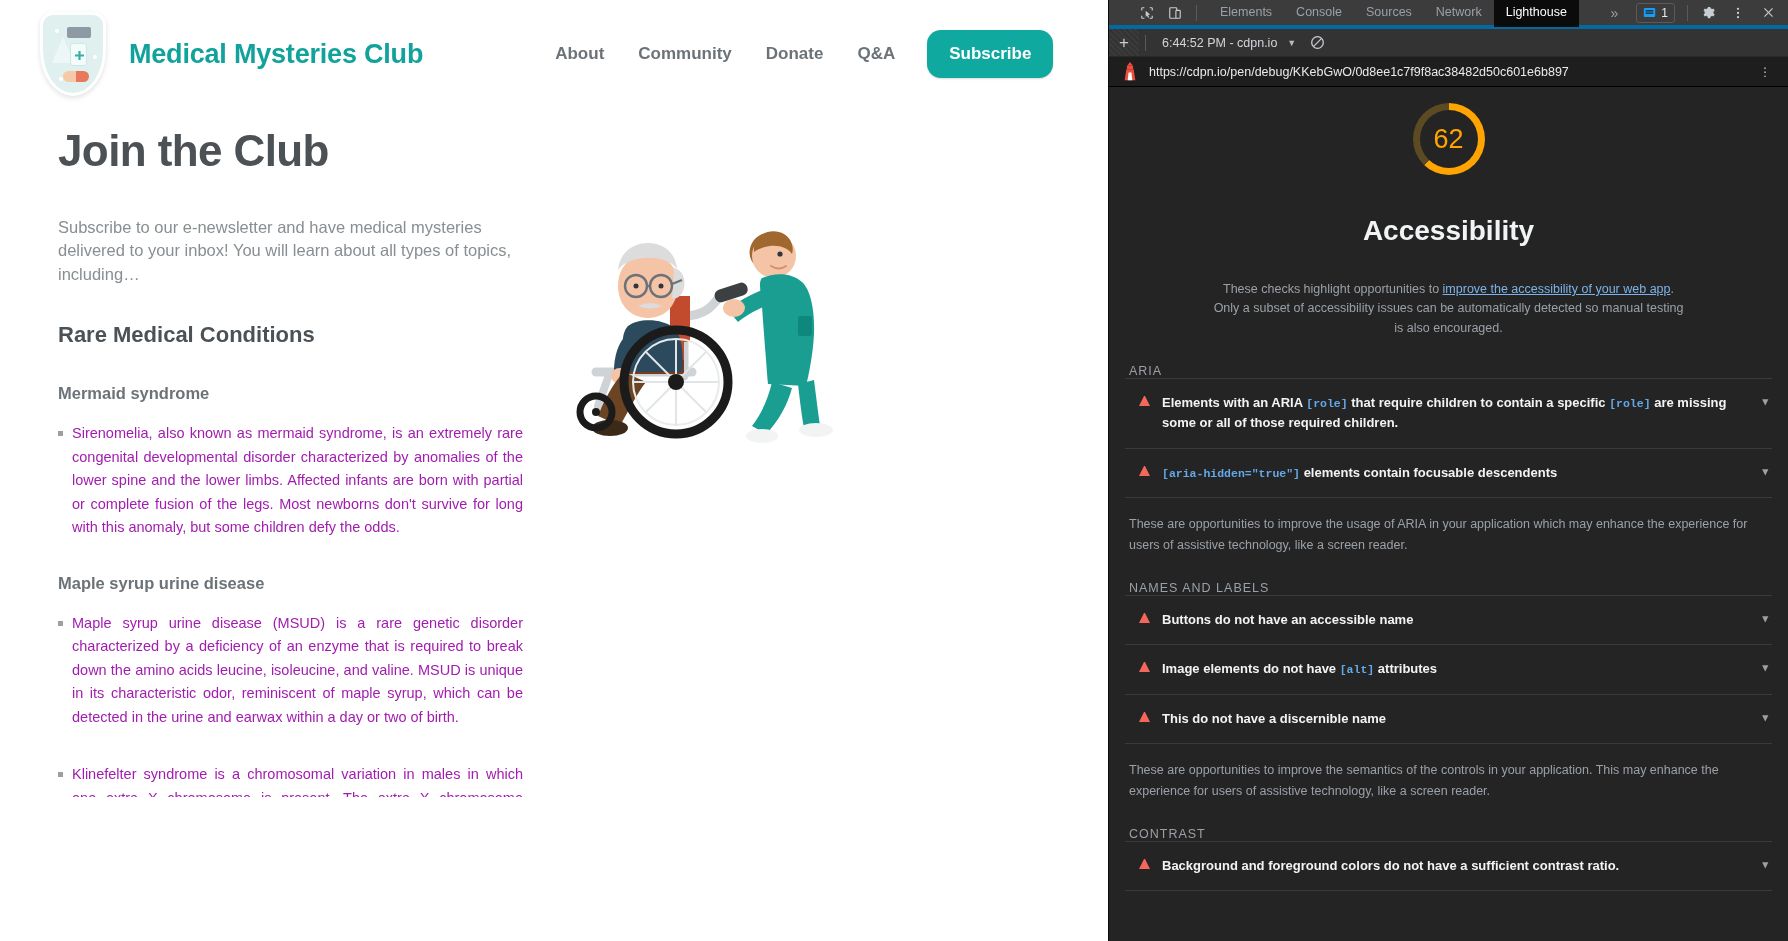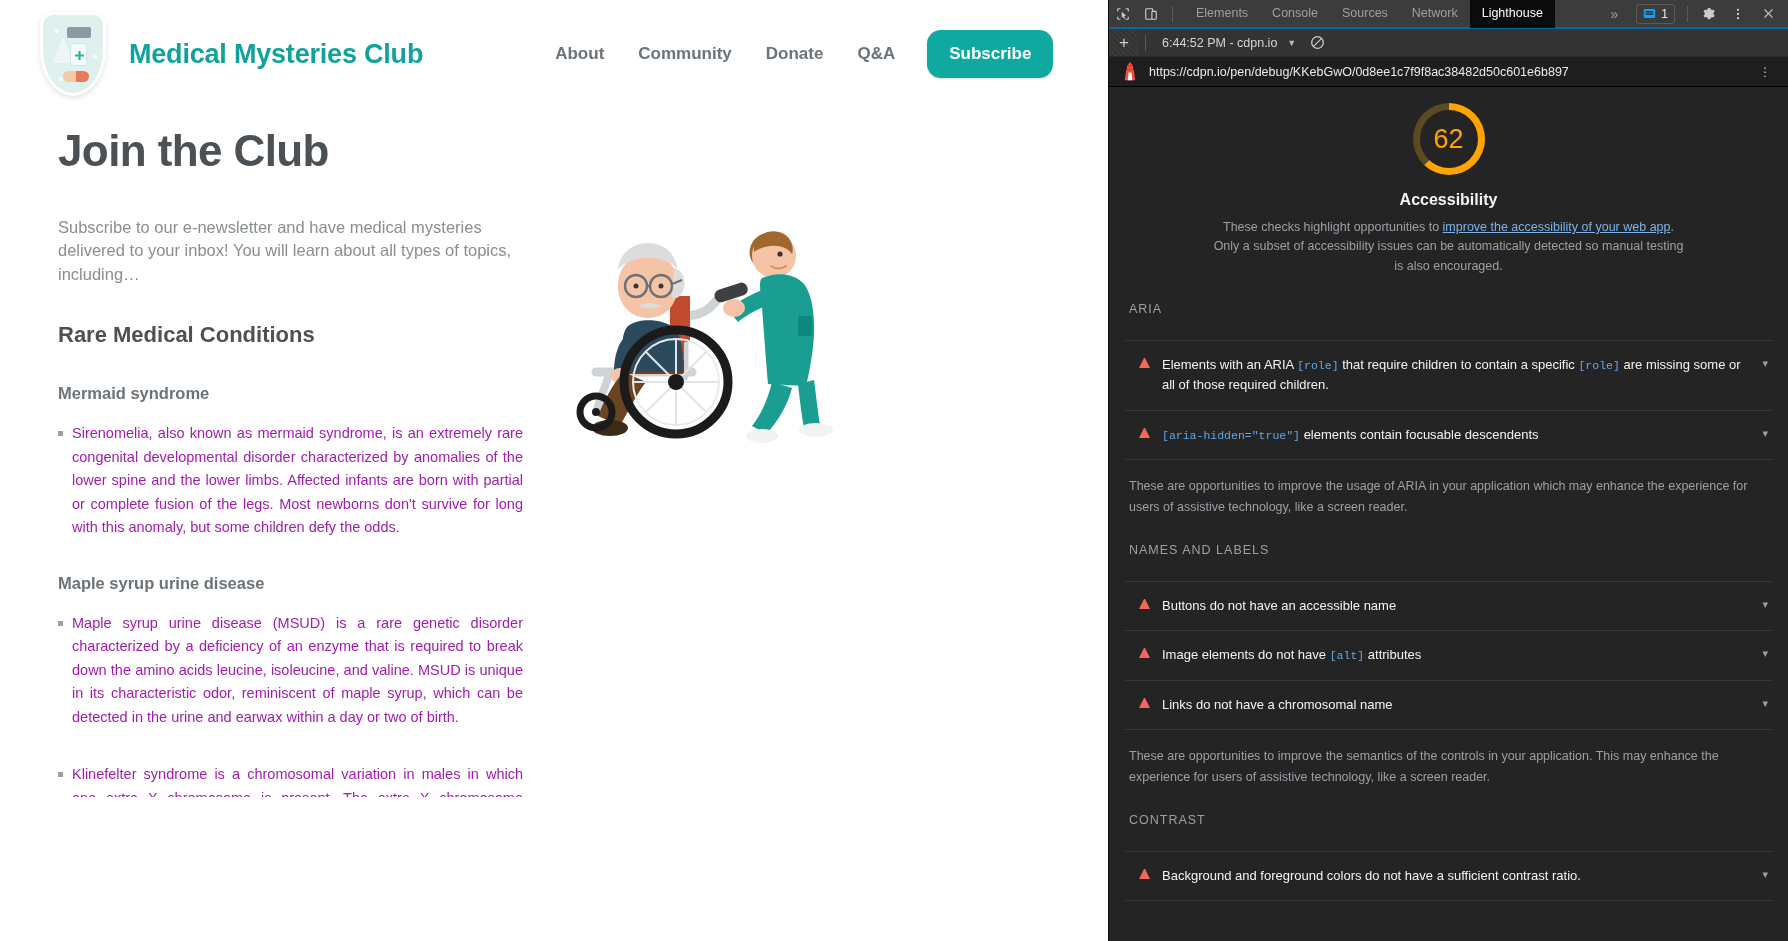--- a/index.html
+++ b/index.html
@@ -132,21 +132,22 @@
     flex: 0 0 680px; width: 680px; height: 941px;
     background: #242424;
     color: #e8eaed;
     display: flex; flex-direction: column;
     border-left: 1px solid #0c0c0c;
     font-size: 12px;
   }
   .dt-topbar {
     height: 29px; background: #3c3c3c;
     display: flex; align-items: center;
-    border-bottom: 2px solid #0369a1;
+    border-bottom: 4px solid #0369a1;
+    padding-left: 24px;
   }
   .dt-ibtn {
     width: 28px; height: 27px;
     display: flex; align-items: center; justify-content: center;
     cursor: pointer;
   }
   .dt-sep { width: 1px; height: 16px; background: #5a5a5a; margin: 0 7px; }
   .dt-tabs { display: flex; align-items: center; height: 29px; margin-left: 4px; }
   .dt-tab {
     padding: 0 12px; height: 29px; line-height: 29px;
@@ -184,47 +185,47 @@
     border-bottom: 1px solid #000;
   }
   .lh-icon { width: 20px; height: 22px; position: relative; margin: 0 8px 0 4px; }
   .dt-url { color: #e8eaed; font-size: 12.5px; overflow: hidden; white-space: nowrap; text-overflow: ellipsis; flex: 1; }
   .dt-kebab { color: #c9ccd0; padding: 0 8px; cursor: pointer; letter-spacing: 1px; }
 
   .lh-report {
     flex: 1; overflow: hidden; background: #242424;
     padding: 0 16px;
   }
-  .gauge-wrap { display: flex; flex-direction: column; align-items: center; padding-top: 16px; }
+  .gauge-wrap { display: flex; flex-direction: column; align-items: center; padding-top: 16px; gap: 24px; }
   .gauge {
     width: 72px; height: 72px; border-radius: 50%;
     display: flex; align-items: center; justify-content: center;
     position: relative;
   }
   .gauge .ring {
     position: absolute; inset: 0; border-radius: 50%;
   }
   .gauge .hole {
     position: absolute; inset: 7px; border-radius: 50%; background: #242424;
   }
   .gauge .num {
     position: relative; font-size: 27px; color: #ffa400; font-weight: normal;
   }
-  .cat-title { font-size: 16px; font-weight: bold; color: #f1f3f4; margin-top: 16px; }
+  .cat-title { font-size: 28px; font-weight: bold; color: #f1f3f4; margin-top: 16px; }
   .cat-desc {
     font-size: 12.5px; line-height: 1.55; color: #9aa0a6;
     text-align: center; margin: 9px auto 0; width: 480px;
   }
   .cat-desc a { color: #7cb3ea; text-decoration: underline; }
 
   .sec-title {
     font-size: 12.5px; color: #9aa0a6; letter-spacing: 1px;
     margin: 26px 0 0 4px;
   }
-  .audit-list { margin-top: 24px; }
+  .audit-list { margin-top: 0; font-weight: bold; }
   .audit {
     display: flex; align-items: flex-start; gap: 12px;
     padding: 14px 4px 14px 14px;
     border-bottom: 1px solid #3a3a3a;
     cursor: pointer;
   }
   .audit:first-child { border-top: 1px solid #3a3a3a; }
   .tri {
     width: 0; height: 0; flex: 0 0 11px;
     border-left: 5.5px solid transparent;
@@ -496,21 +497,21 @@
         <div class="audit">
           <div class="tri"></div>
           <div class="audit-txt">
             <span>Image elements do not have </span><code>[alt]</code><span> attributes</span>
           </div>
           <div class="chev">▾</div>
         </div>
         <div class="audit">
           <div class="tri"></div>
           <div class="audit-txt">
-            <span>Links do not have a chromosomal name</span>
+            <span>This do not have a discernible name</span>
           </div>
           <div class="chev">▾</div>
         </div>
       </div>
       <div class="sec-foot">These are opportunities to improve the semantics of the controls in your application. This may enhance the experience for users of assistive technology, like a screen reader.</div>
 
       <div class="sec-title">CONTRAST</div>
       <div class="audit-list">
         <div class="audit">
           <div class="tri"></div>

